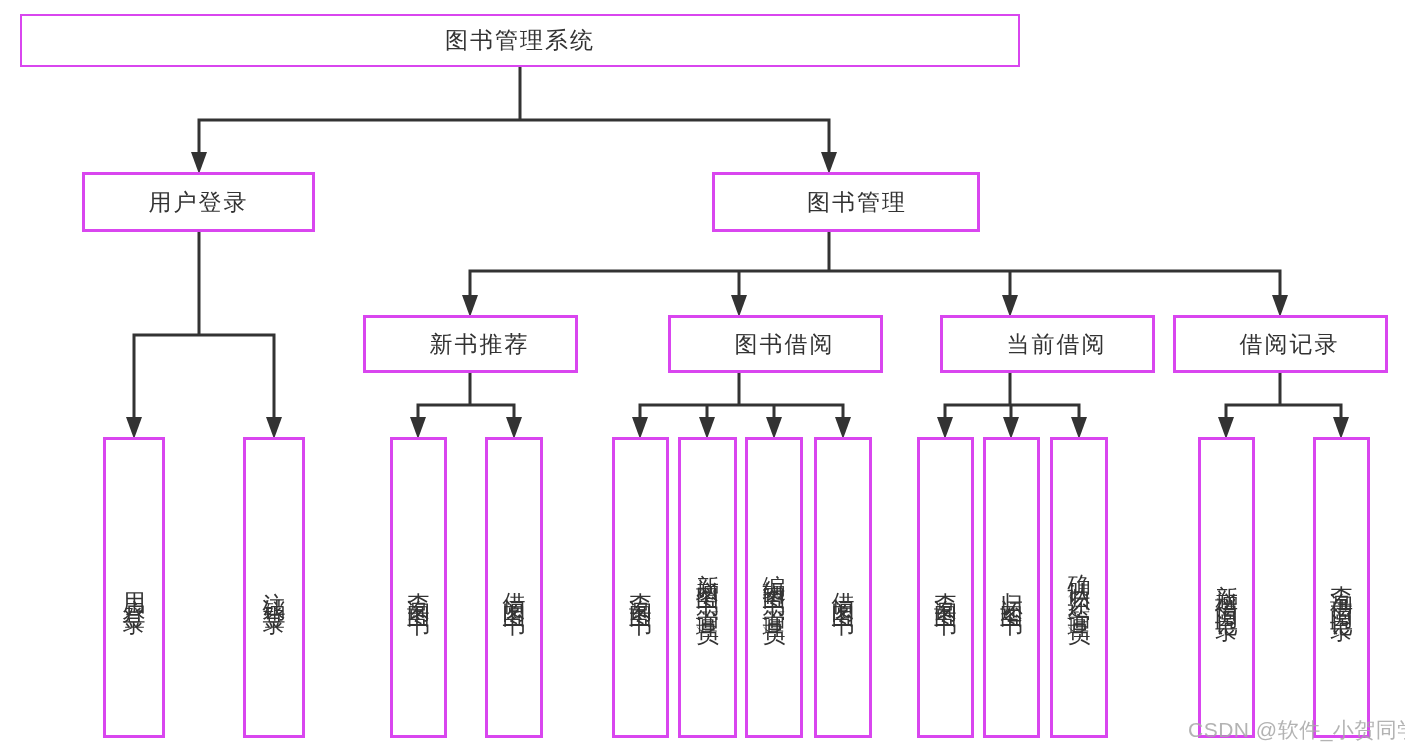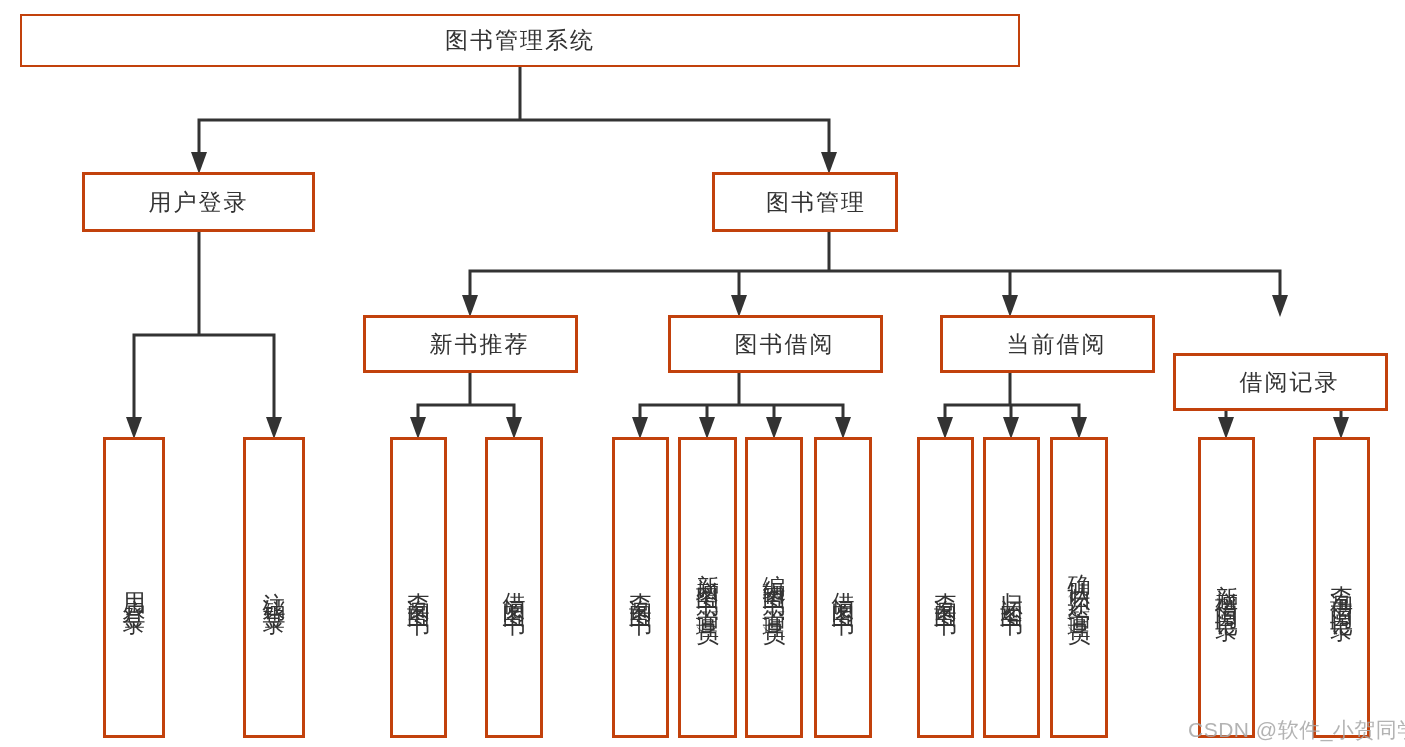--- a/index.html
+++ b/index.html
@@ -2,21 +2,21 @@
 <html><head>
 <meta charset="utf-8">
 <style>
   html,body{margin:0;padding:0;background:#ffffff;}
   .stage{
     position:relative;width:1405px;height:747px;background:#ffffff;overflow:hidden;
     font-family:"Liberation Sans","DejaVu Sans",sans-serif;color:#333333;
   }
   .connectors{position:absolute;left:0;top:0;width:1405px;height:747px;z-index:1;}
   .node{
-    position:absolute;box-sizing:border-box;background:#ffffff;border:3px solid #c2410c;
+    position:absolute;box-sizing:border-box;background:#ffffff;border:3px solid #d946ef;
     display:flex;align-items:center;justify-content:center;z-index:2;line-height:1;
   }
   .node.root{left:20px;top:14px;width:1000px;height:53px;border-width:2px;}
   .node.l2{top:172px;height:60px;}
   .node.l3{top:315px;height:58px;padding-left:18px;}
   .node.leaf{top:437px;height:301px;}
   .hlabel{font-size:23px;letter-spacing:2px;white-space:nowrap;}
   .vlabel{
     writing-mode:vertical-rl;text-orientation:mixed;
     font-size:23px;letter-spacing:7px;line-height:1;white-space:nowrap;
@@ -74,34 +74,34 @@
       </g>
     </svg>
 
   <div class="node root">
     <span class="hlabel">图书管理系统</span>
   </div>
 
   <div class="node l2" style="left:82px;width:233px;">
     <span class="hlabel">用户登录</span>
   </div>
-  <div class="node l2" style="left:712px;width:186px;padding-left:22px;">
+  <div class="node l2" style="left:712px;width:268px;padding-left:22px;">
     <span class="hlabel">图书管理</span>
   </div>
 
   <div class="node l3" style="left:363px;width:215px;">
     <span class="hlabel">新书推荐</span>
   </div>
   <div class="node l3" style="left:632px;width:215px;margin-left:36px;">
     <span class="hlabel">图书借阅</span>
   </div>
   <div class="node l3" style="left:940px;width:215px;">
     <span class="hlabel">当前借阅</span>
   </div>
-  <div class="node l3" style="left:1173px;width:215px;margin-top:38px;">
+  <div class="node l3" style="left:1173px;width:215px;">
     <span class="hlabel">借阅记录</span>
   </div>
 
   <div class="node leaf" style="left:103px;width:62px;">
     <span class="vlabel">用户登录</span>
   </div>
   <div class="node leaf" style="left:243px;width:62px;">
     <span class="vlabel">注销登录</span>
   </div>
   <div class="node leaf" style="left:390px;width:57px;">

